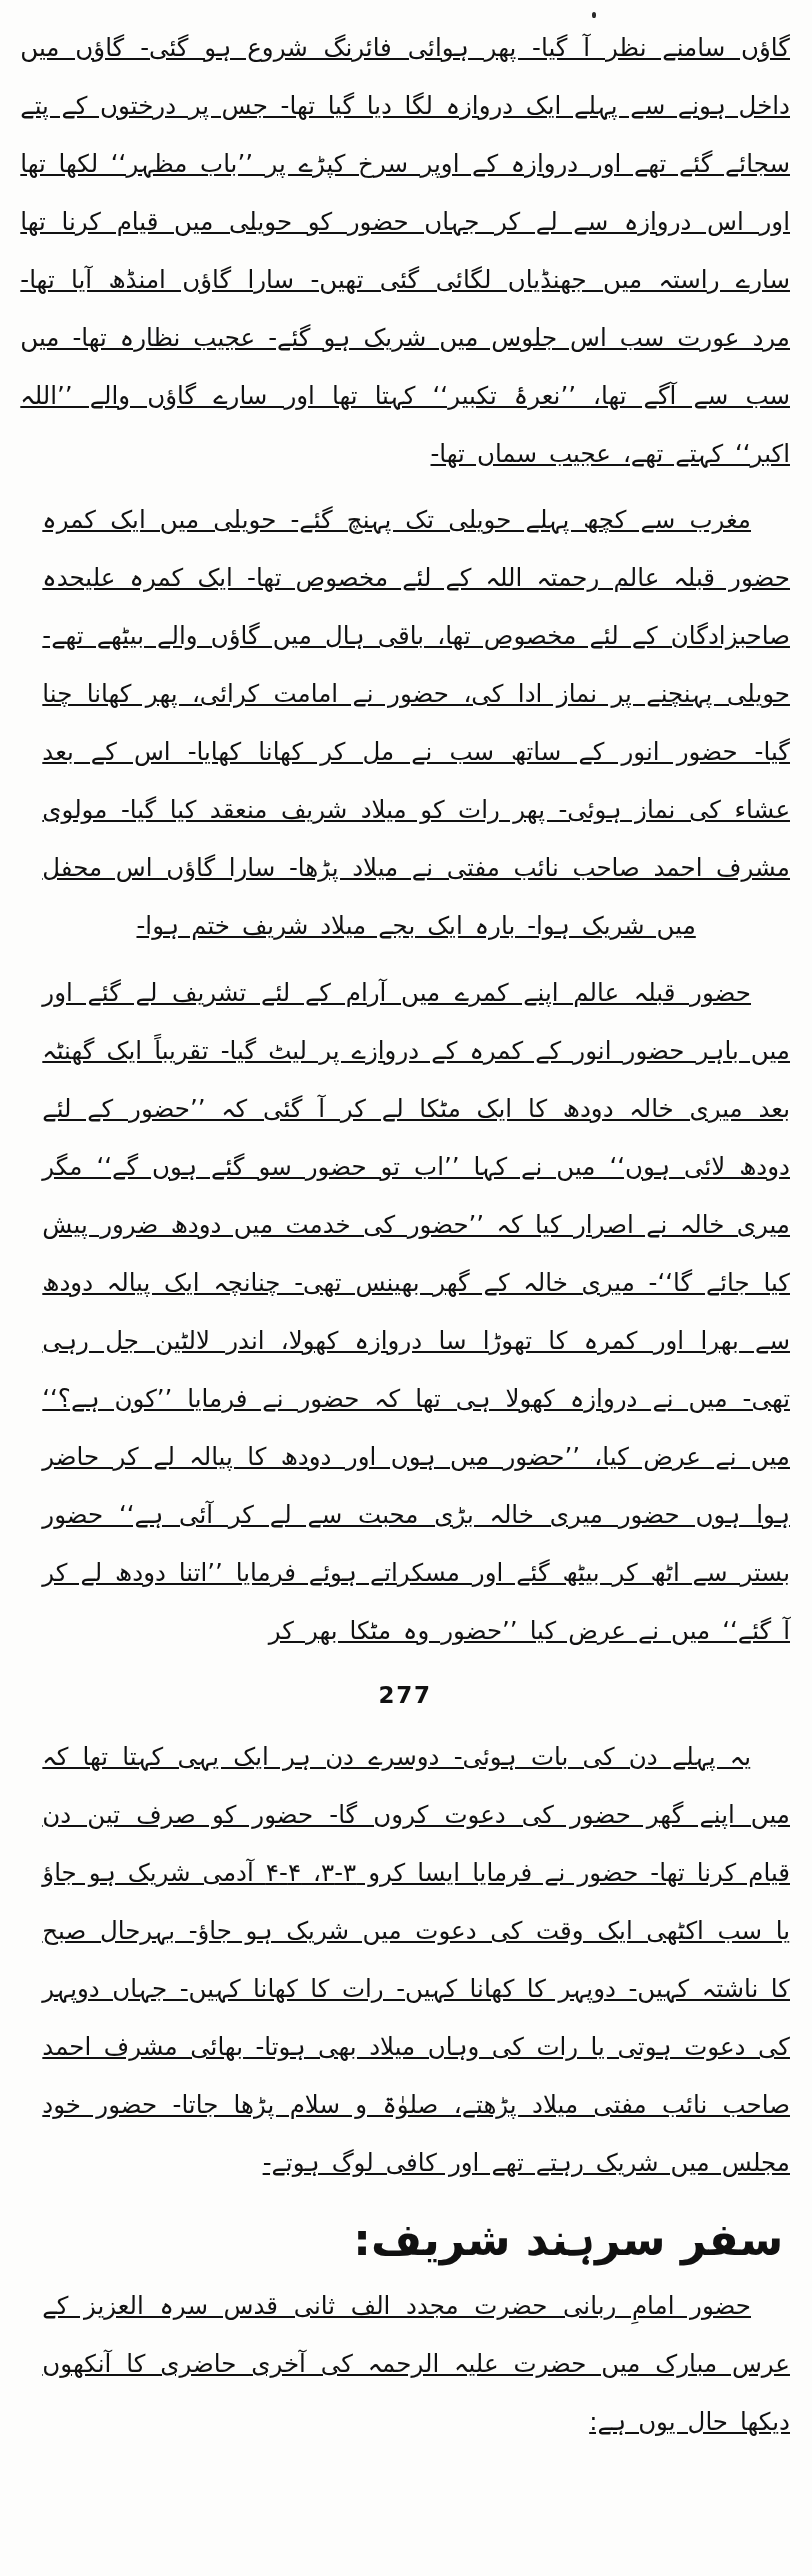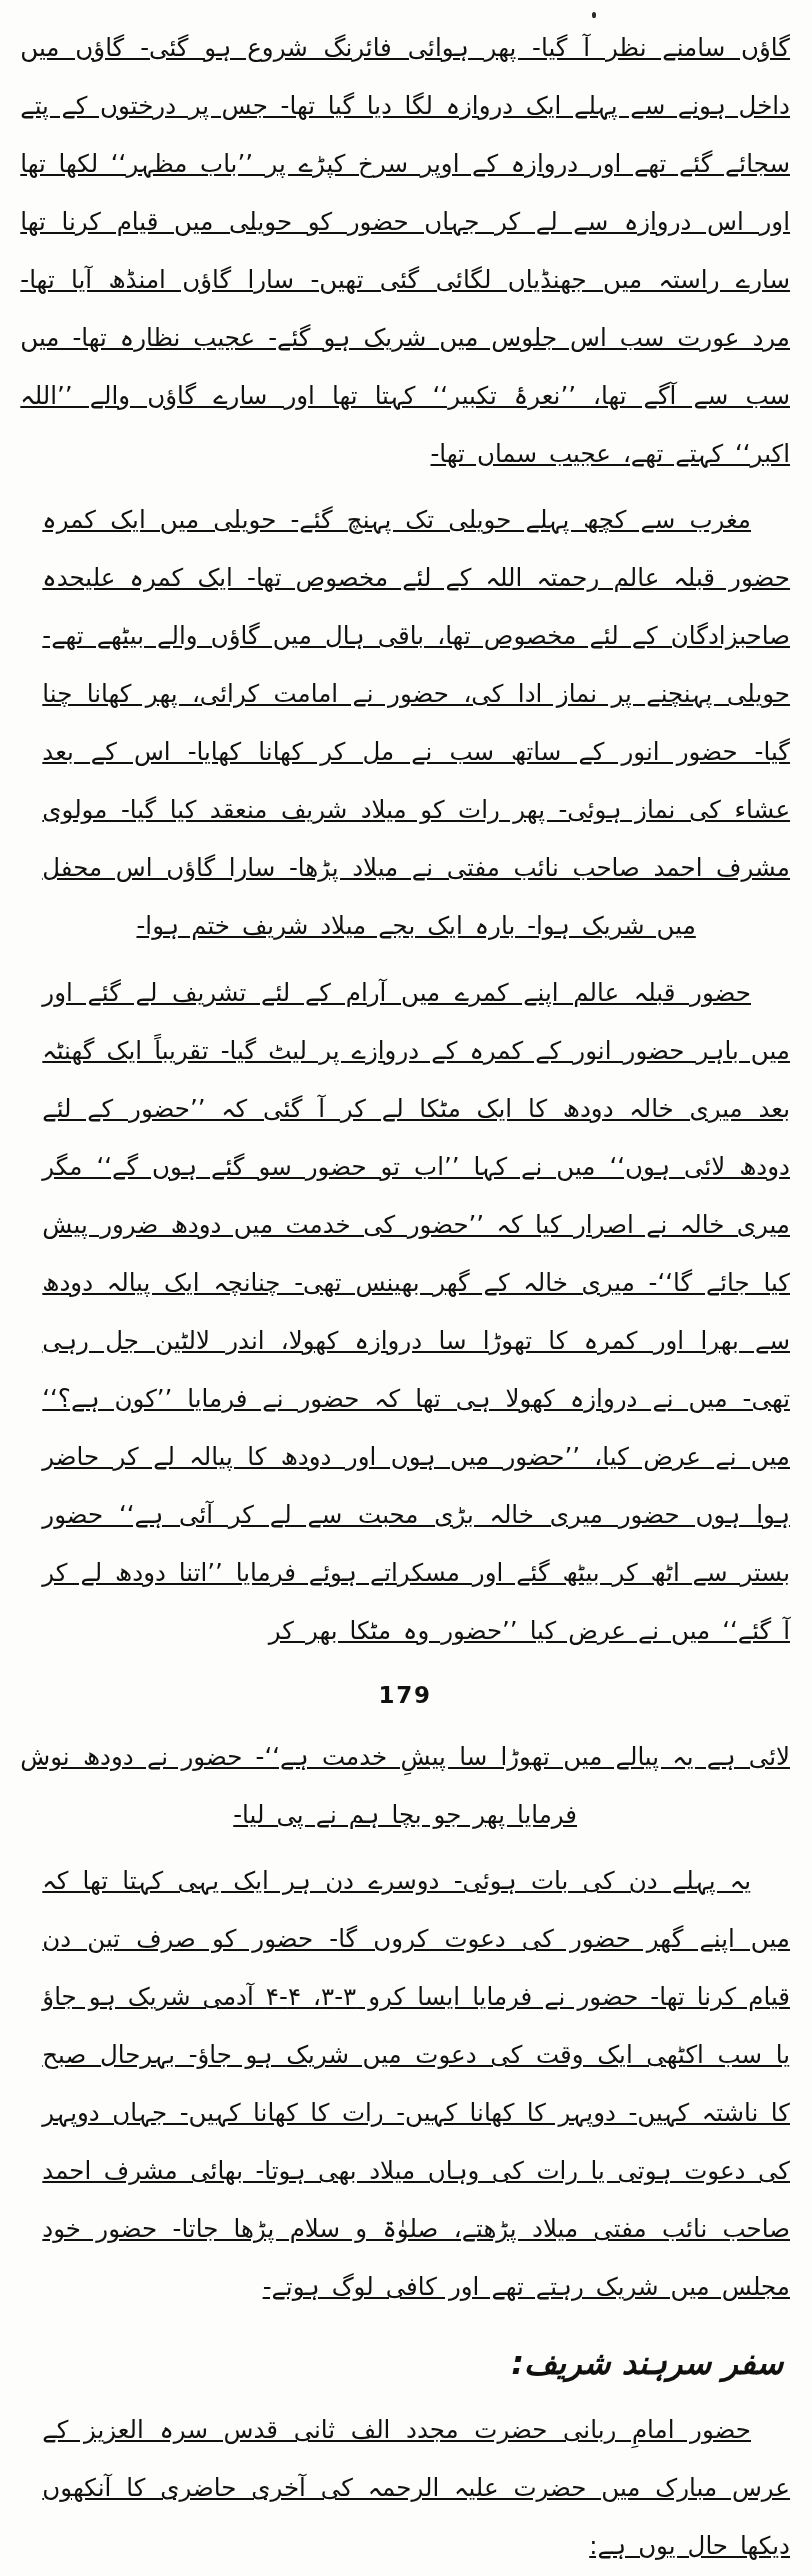--- a/index.html
+++ b/index.html
@@ -46,43 +46,41 @@
   .page-num {
     text-align: center;
     font-size: 23px;
     font-weight: bold;
     letter-spacing: 1.7px;
     margin: 22px 0 20.3px 0;
   }
   h2.section-heading {
     margin: 22px 6.8px 12px 0;
     text-align: right;
-    font-size: 32px;
+    font-size: 44px;
     font-weight: bold;
     line-height: 51px;
     letter-spacing: 0.4px;
-    font-style: italic;
   }
 </style>
 </head>
 <body>
 
 <div class="scan-page">
 
   <span class="speck"></span>
 
   <p class="body-para">گاؤں سامنے نظر آ گیا- پھر ہوائی فائرنگ شروع ہو گئی- گاؤں میں داخل ہونے سے پہلے ایک دروازہ لگا دیا گیا تھا- جس پر درختوں کے پتے سجائے گئے تھے اور دروازہ کے اوپر سرخ کپڑے پر ’’باب مظہر‘‘ لکھا تھا اور اس دروازہ سے لے کر جہاں حضور کو حویلی میں قیام کرنا تھا سارے راستہ میں جھنڈیاں لگائی گئی تھیں- سارا گاؤں امنڈھ آیا تھا- مرد عورت سب اس جلوس میں شریک ہو گئے- عجیب نظارہ تھا- میں سب سے آگے تھا، ’’نعرۂ تکبیر‘‘ کہتا تھا اور سارے گاؤں والے ’’اللہ اکبر‘‘ کہتے تھے، عجیب سماں تھا-</p>
 
   <p class="body-para indent center-last">مغرب سے کچھ پہلے حویلی تک پہنچ گئے- حویلی میں ایک کمرہ حضور قبلہ عالم رحمتہ اللہ کے لئے مخصوص تھا- ایک کمرہ علیحدہ صاحبزادگان کے لئے مخصوص تھا، باقی ہال میں گاؤں والے بیٹھے تھے- حویلی پہنچنے پر نماز ادا کی، حضور نے امامت کرائی، پھر کھانا چنا گیا- حضور انور کے ساتھ سب نے مل کر کھانا کھایا- اس کے بعد عشاء کی نماز ہوئی- پھر رات کو میلاد شریف منعقد کیا گیا- مولوی مشرف احمد صاحب نائب مفتی نے میلاد پڑھا- سارا گاؤں اس محفل میں شریک ہوا- بارہ ایک بجے میلاد شریف ختم ہوا-</p>
 
   <p class="body-para indent">حضور قبلہ عالم اپنے کمرے میں آرام کے لئے تشریف لے گئے اور میں باہر حضور انور کے کمرہ کے دروازے پر لیٹ گیا- تقریباً ایک گھنٹہ بعد میری خالہ دودھ کا ایک مٹکا لے کر آ گئی کہ ’’حضور کے لئے دودھ لائی ہوں‘‘ میں نے کہا ’’اب تو حضور سو گئے ہوں گے‘‘ مگر میری خالہ نے اصرار کیا کہ ’’حضور کی خدمت میں دودھ ضرور پیش کیا جائے گا‘‘- میری خالہ کے گھر بھینس تھی- چنانچہ ایک پیالہ دودھ سے بھرا اور کمرہ کا تھوڑا سا دروازہ کھولا، اندر لالٹین جل رہی تھی- میں نے دروازہ کھولا ہی تھا کہ حضور نے فرمایا ’’کون ہے؟‘‘ میں نے عرض کیا، ’’حضور میں ہوں اور دودھ کا پیالہ لے کر حاضر ہوا ہوں حضور میری خالہ بڑی محبت سے لے کر آئی ہے‘‘ حضور بستر سے اٹھ کر بیٹھ گئے اور مسکراتے ہوئے فرمایا ’’اتنا دودھ لے کر آ گئے‘‘ میں نے عرض کیا ’’حضور وہ مٹکا بھر کر</p>
 
-  <div class="page-num">179</div>
+  <div class="page-num">277</div>
 
-  <p class="body-para center-last">لائی ہے یہ پیالے میں تھوڑا سا پیشِ خدمت ہے‘‘- حضور نے دودھ نوش فرمایا پھر جو بچا ہم نے پی لیا-</p>
 
   <p class="body-para indent">یہ پہلے دن کی بات ہوئی- دوسرے دن ہر ایک یہی کہتا تھا کہ میں اپنے گھر حضور کی دعوت کروں گا- حضور کو صرف تین دن قیام کرنا تھا- حضور نے فرمایا ایسا کرو ۳-۳، ۴-۴ آدمی شریک ہو جاؤ یا سب اکٹھی ایک وقت کی دعوت میں شریک ہو جاؤ- بہرحال صبح کا ناشتہ کہیں- دوپہر کا کھانا کہیں- رات کا کھانا کہیں- جہاں دوپہر کی دعوت ہوتی یا رات کی وہاں میلاد بھی ہوتا- بھائی مشرف احمد صاحب نائب مفتی میلاد پڑھتے، صلوٰۃ و سلام پڑھا جاتا- حضور خود مجلس میں شریک رہتے تھے اور کافی لوگ ہوتے-</p>
 
 
   <h2 class="section-heading">سفر سرہند شریف:</h2>
 
   <p class="body-para indent">حضور امامِ ربانی حضرت مجدد الف ثانی قدس سرہ العزیز کے عرس مبارک میں حضرت علیہ الرحمہ کی آخری حاضری کا آنکھوں دیکھا حال یوں ہے:</p>
 
 </div>
 

